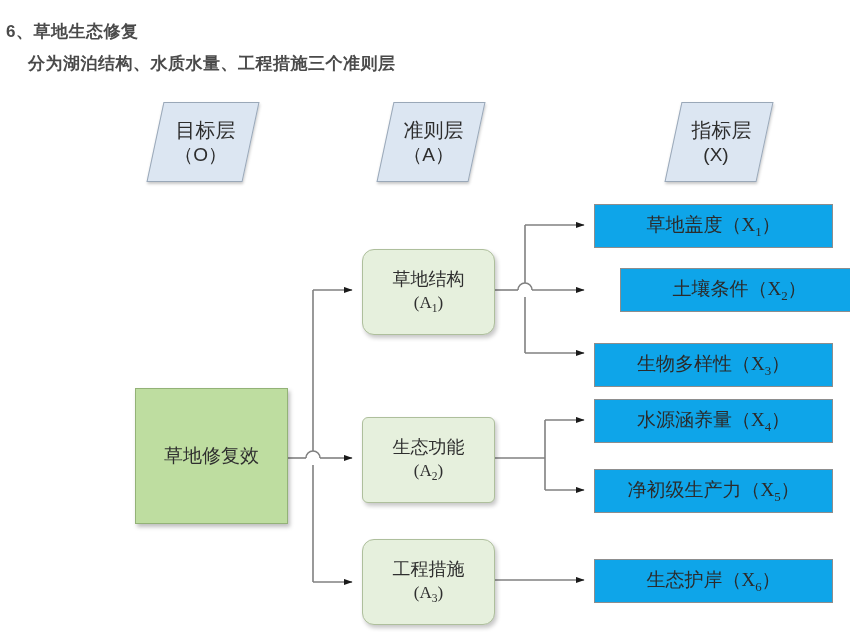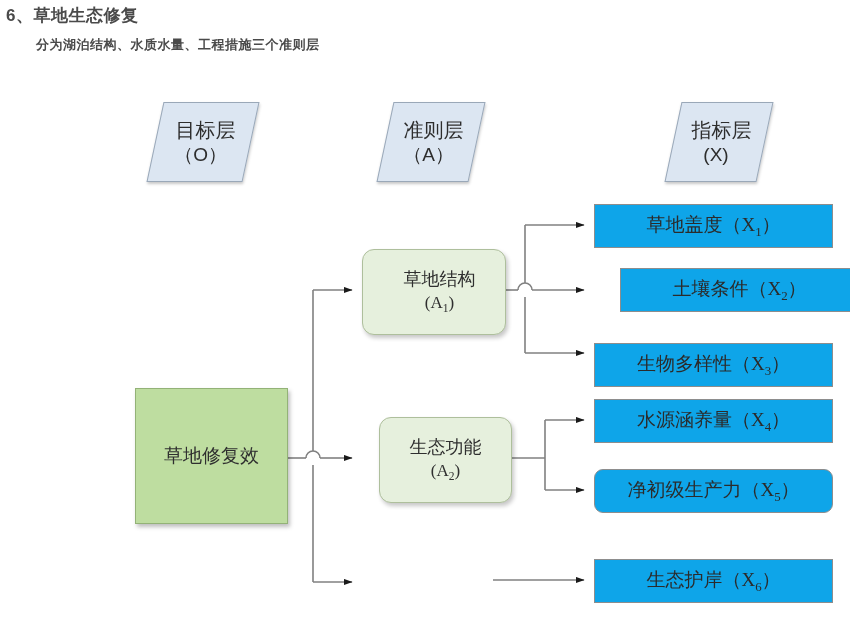--- a/index.html
+++ b/index.html
@@ -15,23 +15,24 @@
   #stage{position:absolute;left:0;top:0;width:850px;height:644px;}
 
   
   .heading{
     position:absolute;
     font-family:"Liberation Sans","DejaVu Sans",sans-serif;
     font-weight:bold;
     color:#4a4a4a;
     letter-spacing:.5px;
     white-space:nowrap;
+    margin-top:16px;
   }
   #title-line1{left:6px;top:4px;font-size:17px;}
-  #title-line2{left:36px;top:36px;font-size:13px;}
+  #title-line2{left:28px;top:36px;font-size:17px;}
 
   
   #wires{position:absolute;left:0;top:0;width:850px;height:644px;}
 
   
   .plabel{
     position:absolute;
     display:flex;flex-direction:column;
     align-items:center;justify-content:center;
     background:#dce6f2;
@@ -142,48 +143,52 @@
     <span class="l1">指标层</span>
     <span class="l2">(X)</span>
   </div>
 
   <div class="goalbox" style="left:135px;top:388px;width:153px;height:136px;">
     <div>
       <div>草地修复效</div>
     </div>
   </div>
 
-  <div class="critbox" style="left:362px;top:249px;width:131px;height:84px;padding-left:11px;">
+  <div class="critbox" style="left:362px;top:249px;width:131px;height:84px;">
     <span>草地结构</span>
     <span class="sub"><span>(A</span><sub>1</sub><span>)</span></span>
   </div>
 
-  <div class="critbox" style="left:379px;top:417px;width:131px;height:84px;">
+  <div class="critbox" style="left:362px;top:417px;width:131px;height:84px;border-radius:6px;">
     <span>生态功能</span>
     <span class="sub"><span>(A</span><sub>2</sub><span>)</span></span>
   </div>
 
+  <div class="critbox" style="left:362px;top:539px;width:131px;height:84px;">
+    <span>工程措施</span>
+    <span class="sub"><span>(A</span><sub>3</sub><span>)</span></span>
+  </div>
 
   <div class="indbox" style="left:594px;top:204px;width:237px;height:42px;">
     <span><span>草地盖度（X</span><sub>1</sub><span>）</span></span>
   </div>
 
   <div class="indbox" style="left:594px;top:268px;width:237px;height:42px;margin-left:26px;">
     <span><span>土壤条件（X</span><sub>2</sub><span>）</span></span>
   </div>
 
   <div class="indbox" style="left:594px;top:343px;width:237px;height:42px;">
     <span><span>生物多样性（X</span><sub>3</sub><span>）</span></span>
   </div>
 
   <div class="indbox" style="left:594px;top:399px;width:237px;height:42px;">
     <span><span>水源涵养量（X</span><sub>4</sub><span>）</span></span>
   </div>
 
-  <div class="indbox" style="left:594px;top:469px;width:237px;height:42px;border-radius:9px;">
+  <div class="indbox" style="left:594px;top:469px;width:237px;height:42px;">
     <span><span>净初级生产力（X</span><sub>5</sub><span>）</span></span>
   </div>
 
   <div class="indbox" style="left:594px;top:559px;width:237px;height:42px;">
     <span><span>生态护岸（X</span><sub>6</sub><span>）</span></span>
   </div>
 
 </div>
 
 </body></html>

